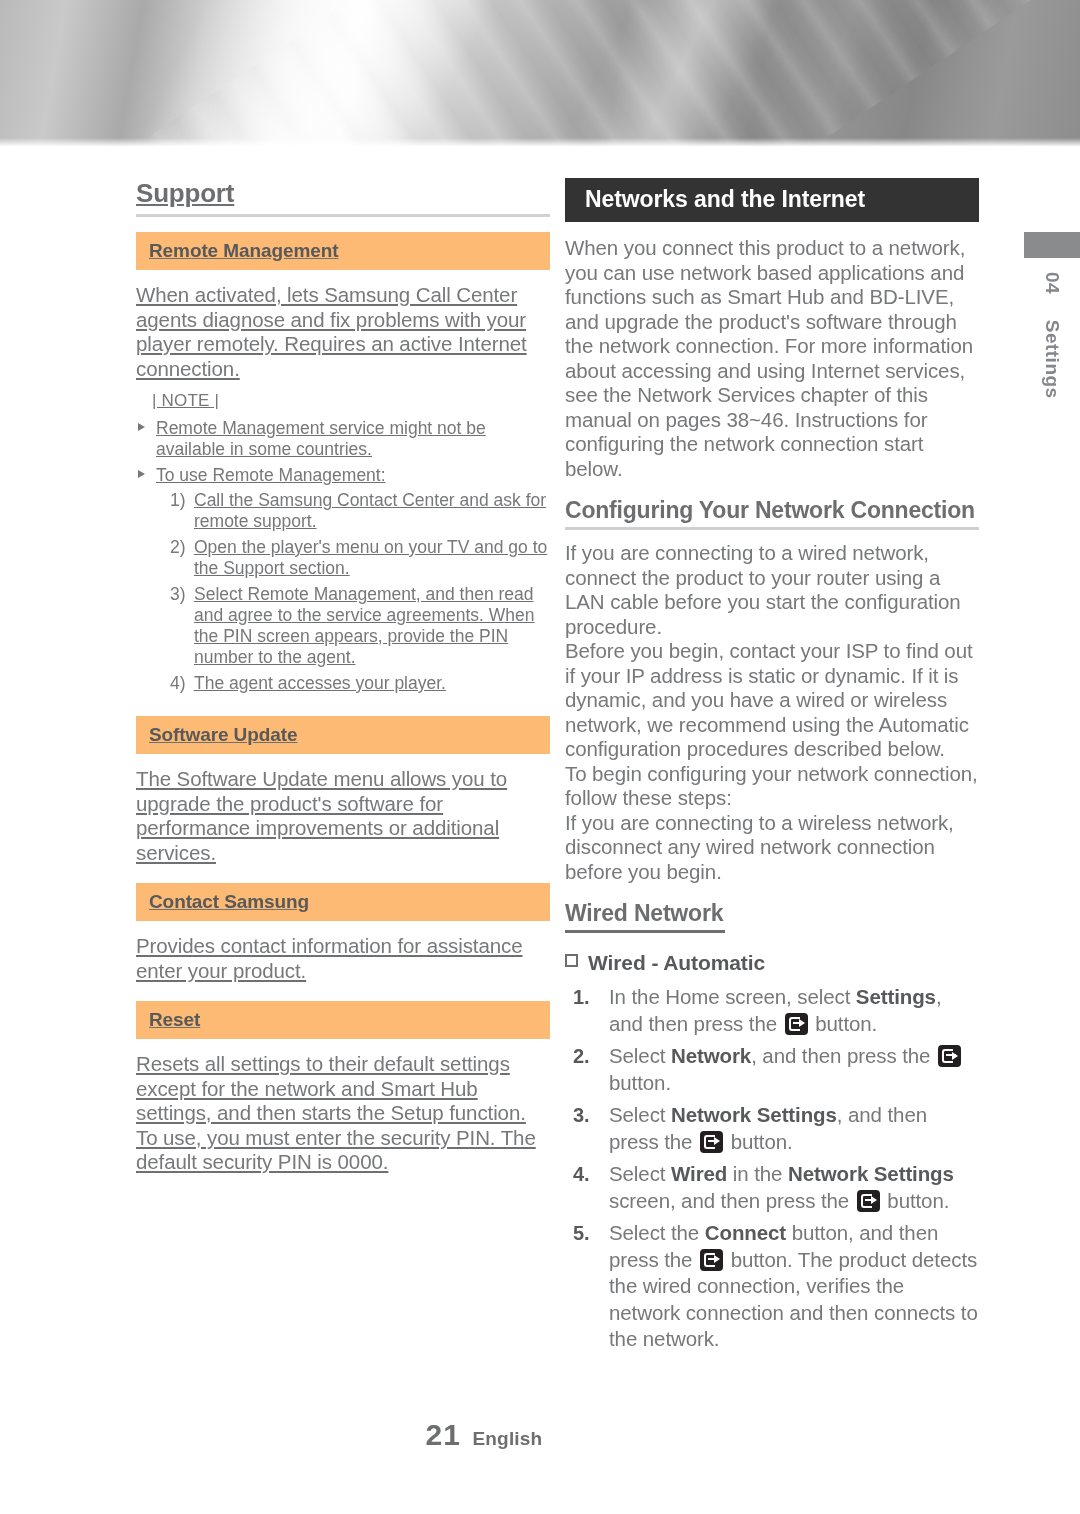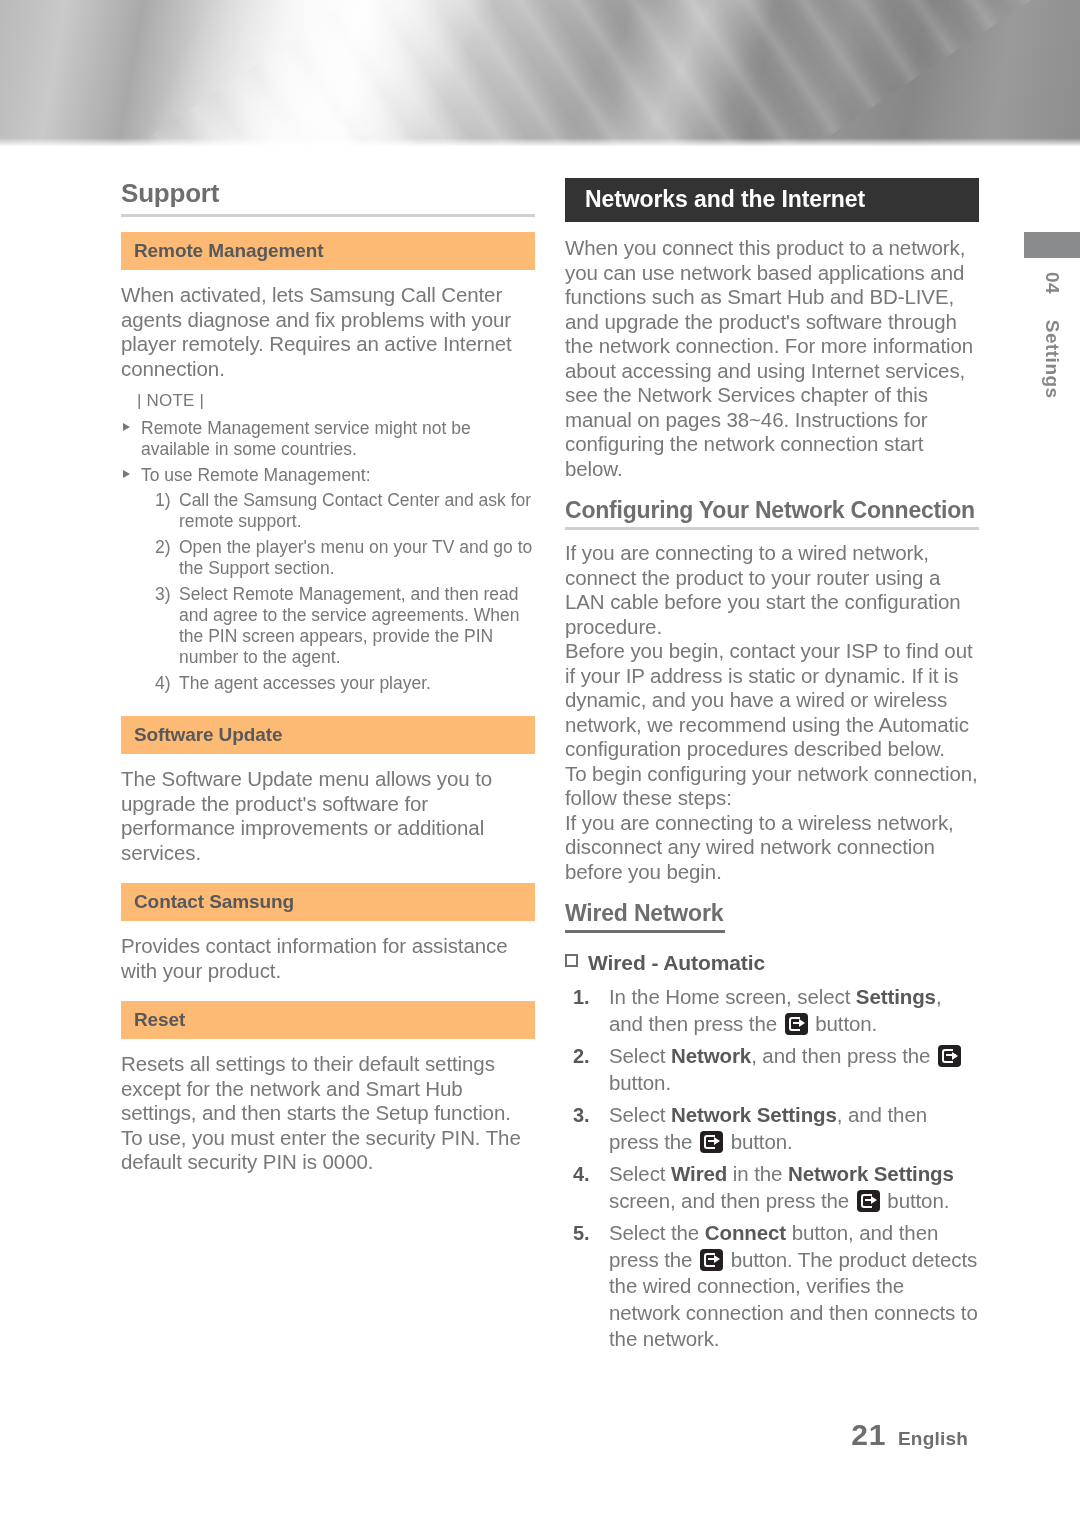--- a/index.html
+++ b/index.html
@@ -79,21 +79,21 @@
     left: 0; bottom: 0; width: 100%; height: 8px;
     background: linear-gradient(to bottom, rgba(255,255,255,0), rgba(255,255,255,0.9));
   }
 
   
   .col {
     position: absolute;
     top: 178px;
     width: 414px;
   }
-  #col-left  { left: 121px; }
+  #col-left  { left: 136px; text-decoration: underline; }
   #col-right { left: 565px; }
 
   
   .h-chapter {
     font-size: 26px;
     font-weight: bold;
     color: #6d6e70;
     letter-spacing: -0.2px;
     padding-bottom: 6px;
     margin: 0;
@@ -303,21 +303,21 @@
     line-height: 56px;
   }
   #side-tab .vtext .num { font-weight: bold; }
   #side-tab .vtext .gap { display: inline-block; height: 14px; }
 
   
   #footer {
     position: absolute;
     left: 0; top: 1418px;
     width: 968px;
-    text-align: right;
+    text-align: center;
   }
   #footer .pg {
     font-size: 30px;
     font-weight: bold;
     color: #6d6e70;
     letter-spacing: 1px;
   }
   #footer .lang {
     font-size: 19px;
     font-weight: bold;
@@ -371,21 +371,21 @@
           <span>The agent accesses your player.</span>
         </li>
       </ol>
     </li>
   </ul>
 
   <div class="bar-gray" style="margin-top:22px;">Software Update</div>
   <p class="body">The Software Update menu allows you to upgrade the product's software for performance improvements or additional services.</p>
 
   <div class="bar-gray" style="margin-top:18px;">Contact Samsung</div>
-  <p class="body">Provides contact information for assistance with your product.</p>
+  <p class="body">Provides contact information for assistance enter your product.</p>
 
   <div class="bar-gray" style="margin-top:18px;">Reset</div>
   <p class="body">Resets all settings to their default settings except for the network and Smart Hub settings, and then starts the Setup function. To use, you must enter the security PIN. The default security PIN is 0000.</p>
 
 </div>
 
 <div class="col" id="col-right">
 
   <div class="bar-black">Networks and the Internet</div>
 

